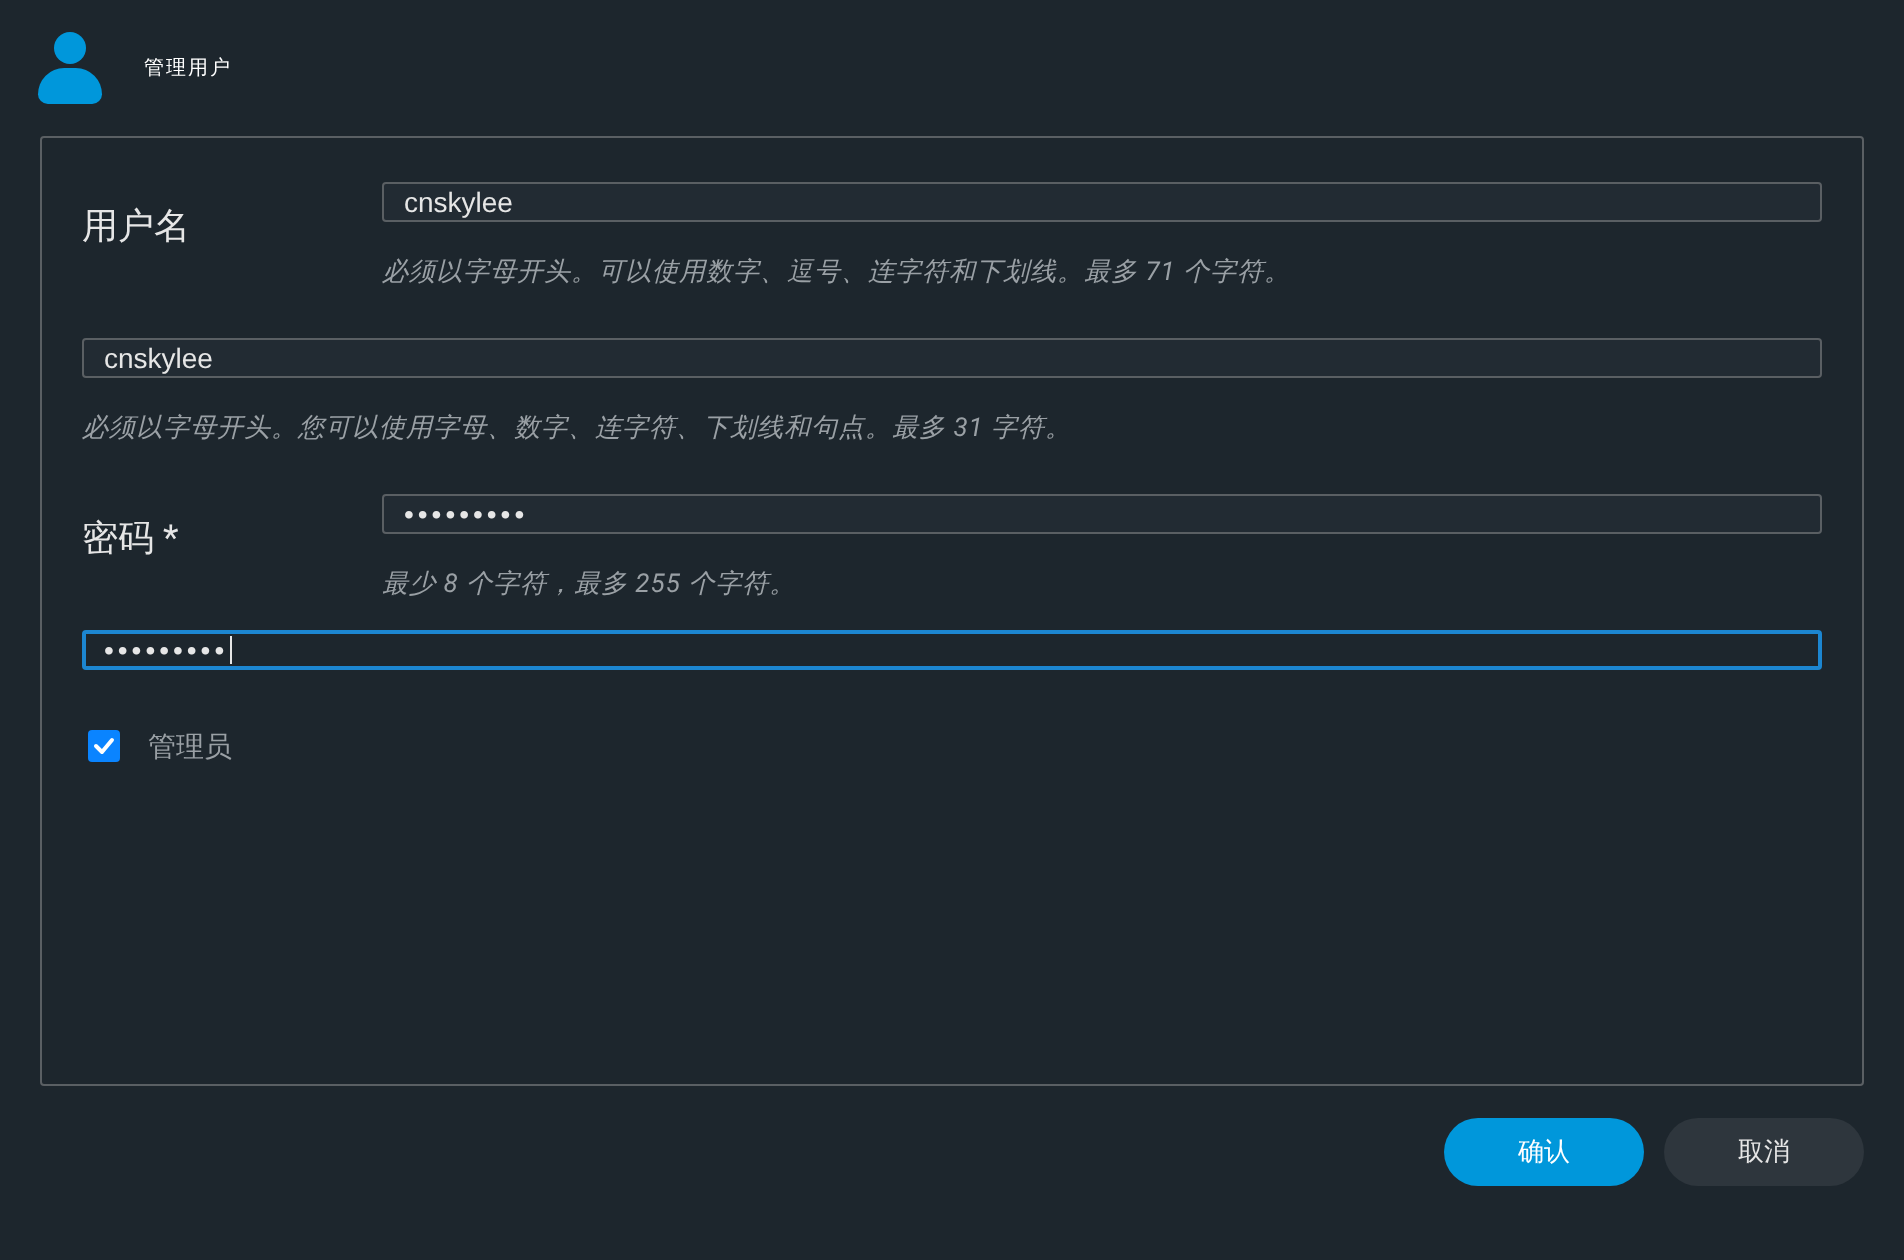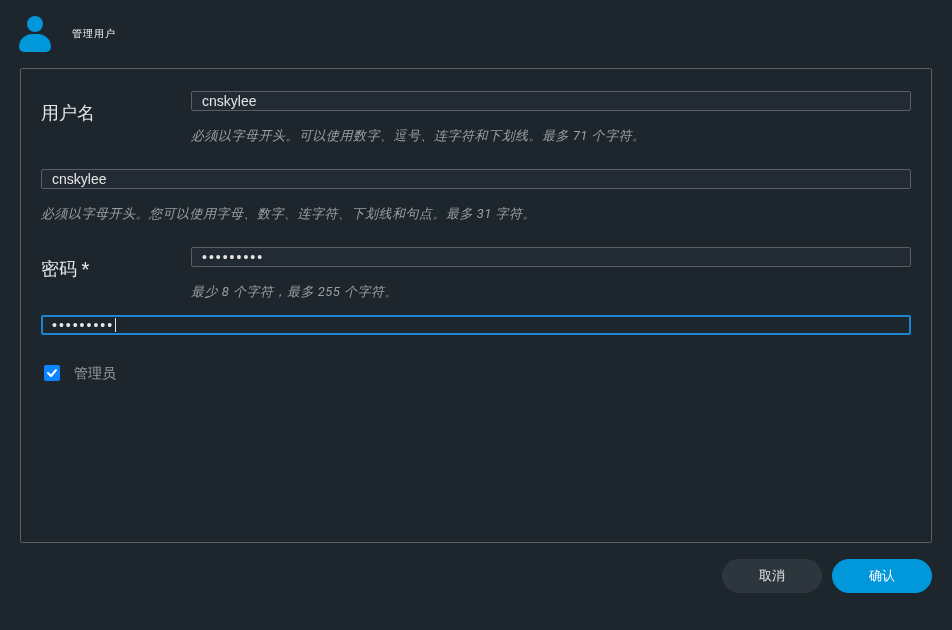--- a/index.html
+++ b/index.html
@@ -215,15 +215,15 @@
             <div class="checkbox-label">管理员</div>
           </div>
         </div>
       </div>
     </div>
 
   </div>
 </div>
 
 <div class="footer">
+  <button class="btn btn-confirm">确认</button>
   <button class="btn btn-cancel">取消</button>
-  <button class="btn btn-confirm">确认</button>
 </div>
 
 </body></html>

